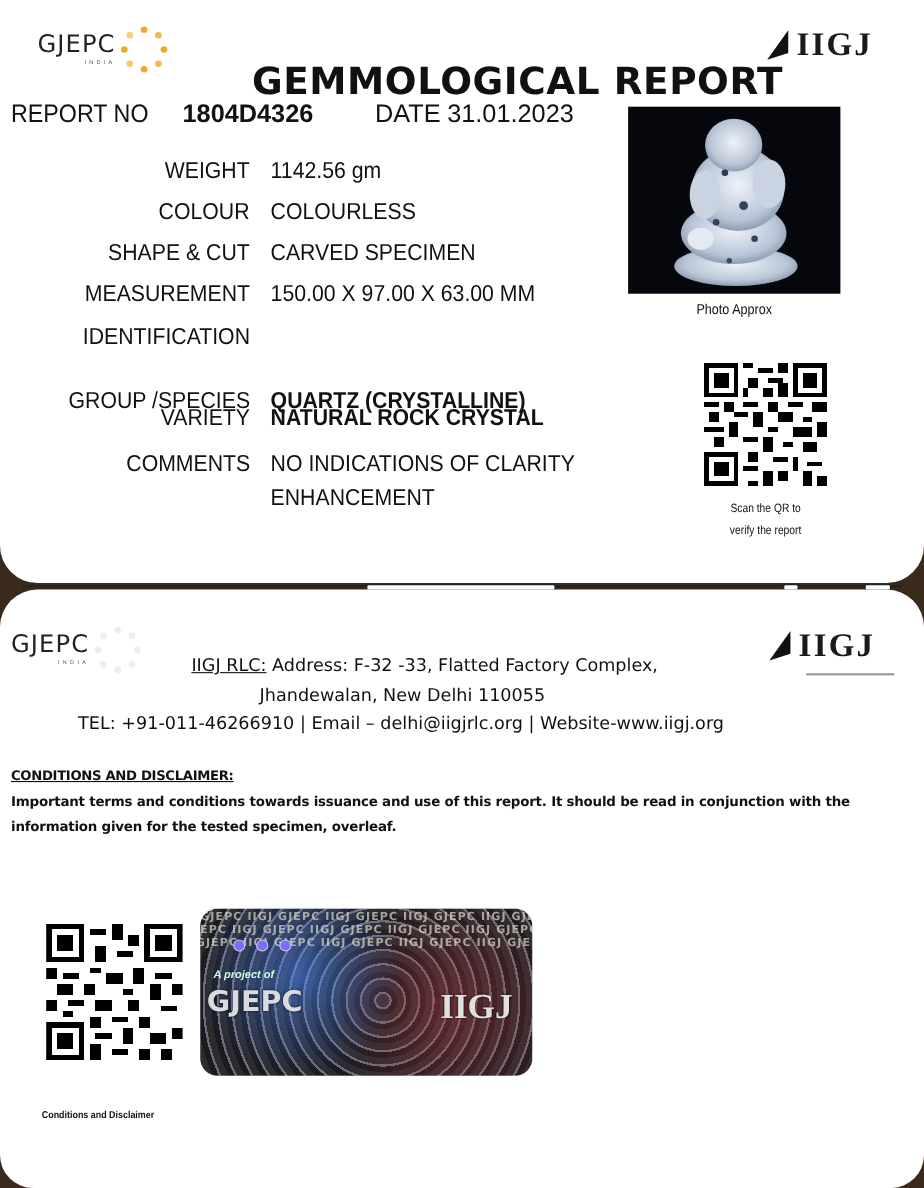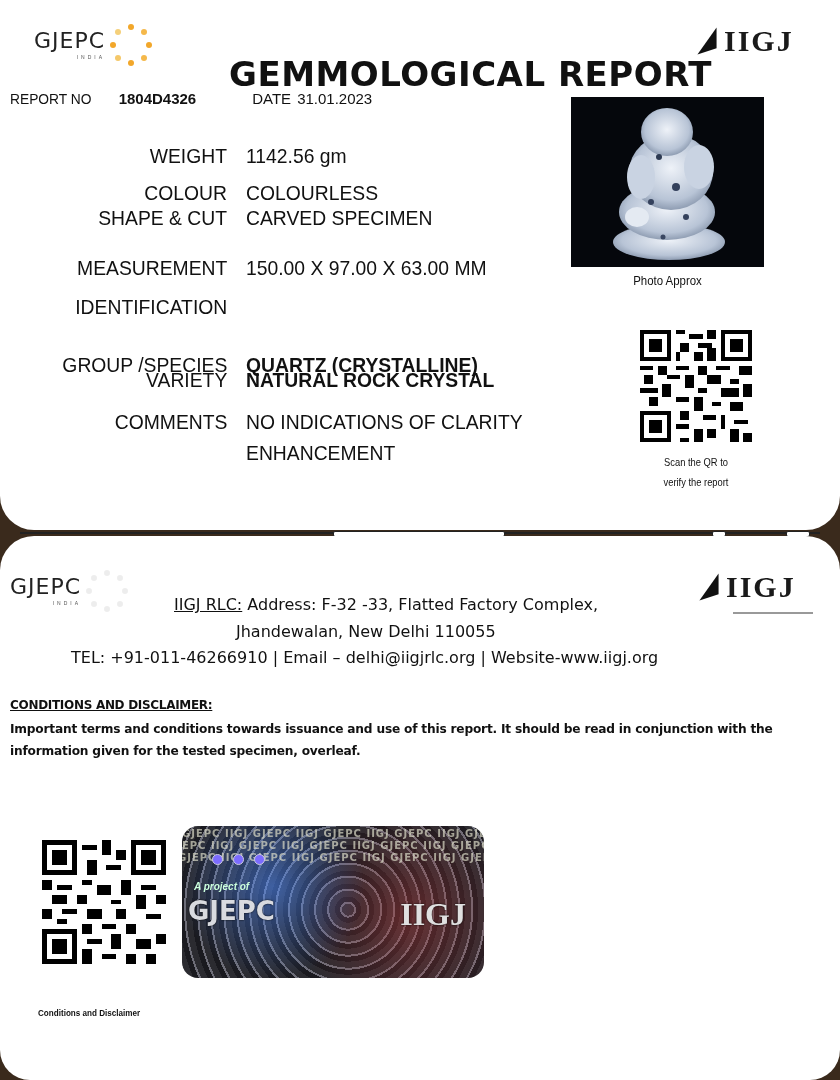--- a/index.html
+++ b/index.html
@@ -29,21 +29,21 @@
   .gjepc-sub { font-size:5px; letter-spacing:3px; color:#555; text-align:right; margin-top:2px; }
   .sunburst { position:relative; width:44px; height:44px; margin-left:4px; margin-top:-6px; }
   .sunburst span { position:absolute; width:6px; height:6px; border-radius:50%; }
   .iigj-logo { position:absolute; display:flex; align-items:center; }
   .iigj-text { font-family:"Liberation Serif", serif; font-weight:bold; font-size:30px; letter-spacing:2px; color:#1a1a1a; }
   .iigj-bird { width:0; height:0; border-left:18px solid transparent; border-bottom:22px solid #111; transform:skewX(-20deg) rotate(-20deg); margin-right:8px; }
   .iigj-tagline { position:absolute; font-size:4px; letter-spacing:1px; color:#777; }
 
   .title { position:absolute; top:54px; left:0; width:840px; text-align:center; padding-left:0; font-family:"DejaVu Sans", sans-serif; font-size:34px; font-weight:bold; letter-spacing:0.5px;margin-left:48px; }
   .title span { margin-left:5px; }
-  .report-line { position:absolute; top:90px; left:10px; font-family:"Liberation Sans", sans-serif; font-size:15px; display:flex; }
+  .report-line { position:absolute; top:90px; left:10px; font-family:"Liberation Sans", sans-serif; font-size:23px; display:flex; }
   .report-line .lbl { transform:scaleX(0.92); transform-origin:left; }
   .report-no { font-weight:bold; margin-left:20px; }
   .date { margin-left:56px; }
 
   .fields { position:absolute; top:140px; left:0; width:560px; }
   .row { position:absolute; left:0; width:560px; height:30px; font-size:21px; }
   .row .k { position:absolute; right:333px; text-align:right; white-space:nowrap; transform:scaleX(0.92); transform-origin:right; }
   .row .v { position:absolute; left:246px; white-space:nowrap; transform:scaleX(0.92); transform-origin:left; }
   .row .v.bold { font-weight:bold; }
 
@@ -112,21 +112,21 @@
 
   <div class="fields">
     <div class="row" style="top:4px;">
       <span class="k">WEIGHT</span>
       <span class="v">1142.56 gm</span>
     </div>
     <div class="row" style="top:41px;">
       <span class="k">COLOUR</span>
       <span class="v">COLOURLESS</span>
     </div>
-    <div class="row" style="top:66px;text-decoration:underline;">
+    <div class="row" style="top:78px;text-decoration:underline;">
       <span class="k">SHAPE &amp; CUT</span>
       <span class="v">CARVED SPECIMEN</span>
     </div>
     <div class="row" style="top:116px;">
       <span class="k">MEASUREMENT</span>
       <span class="v">150.00 X 97.00 X 63.00 MM</span>
     </div>
     <div class="row" style="top:155px;">
       <span class="k">IDENTIFICATION</span>
       <span class="v"></span>

